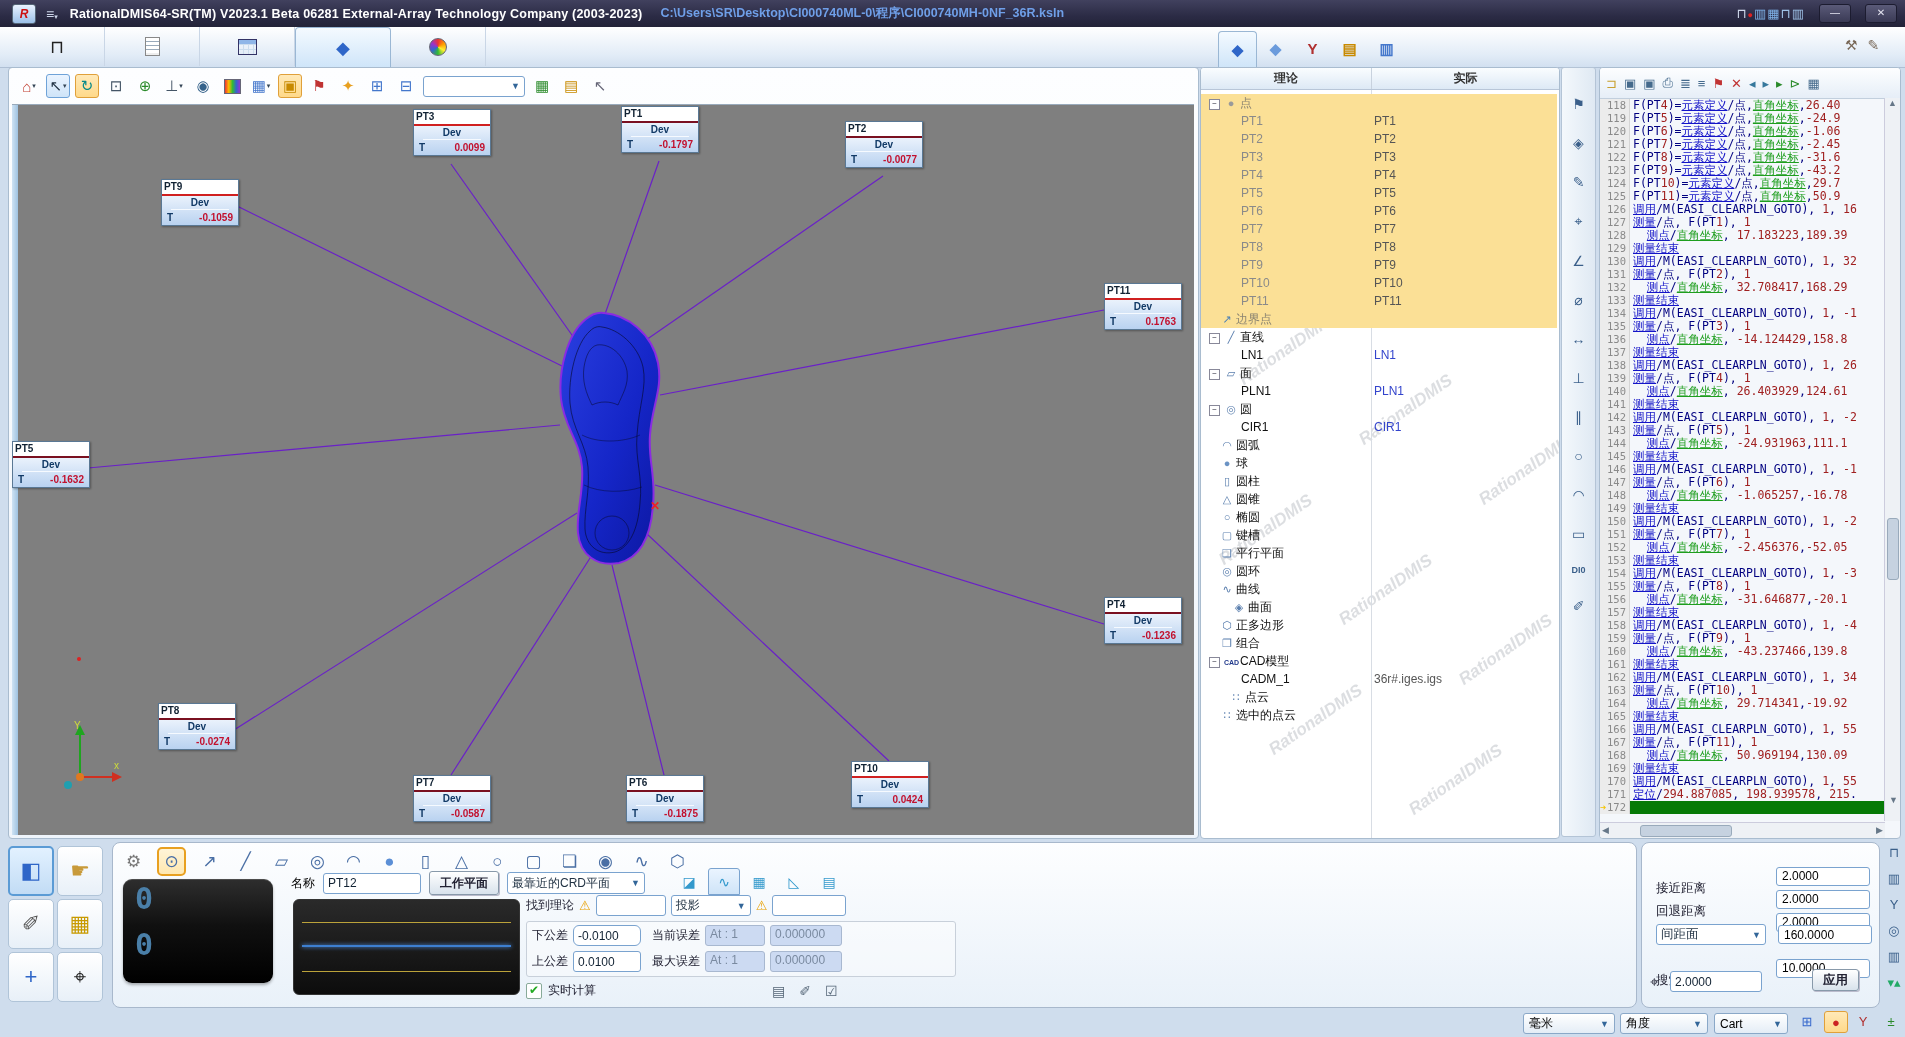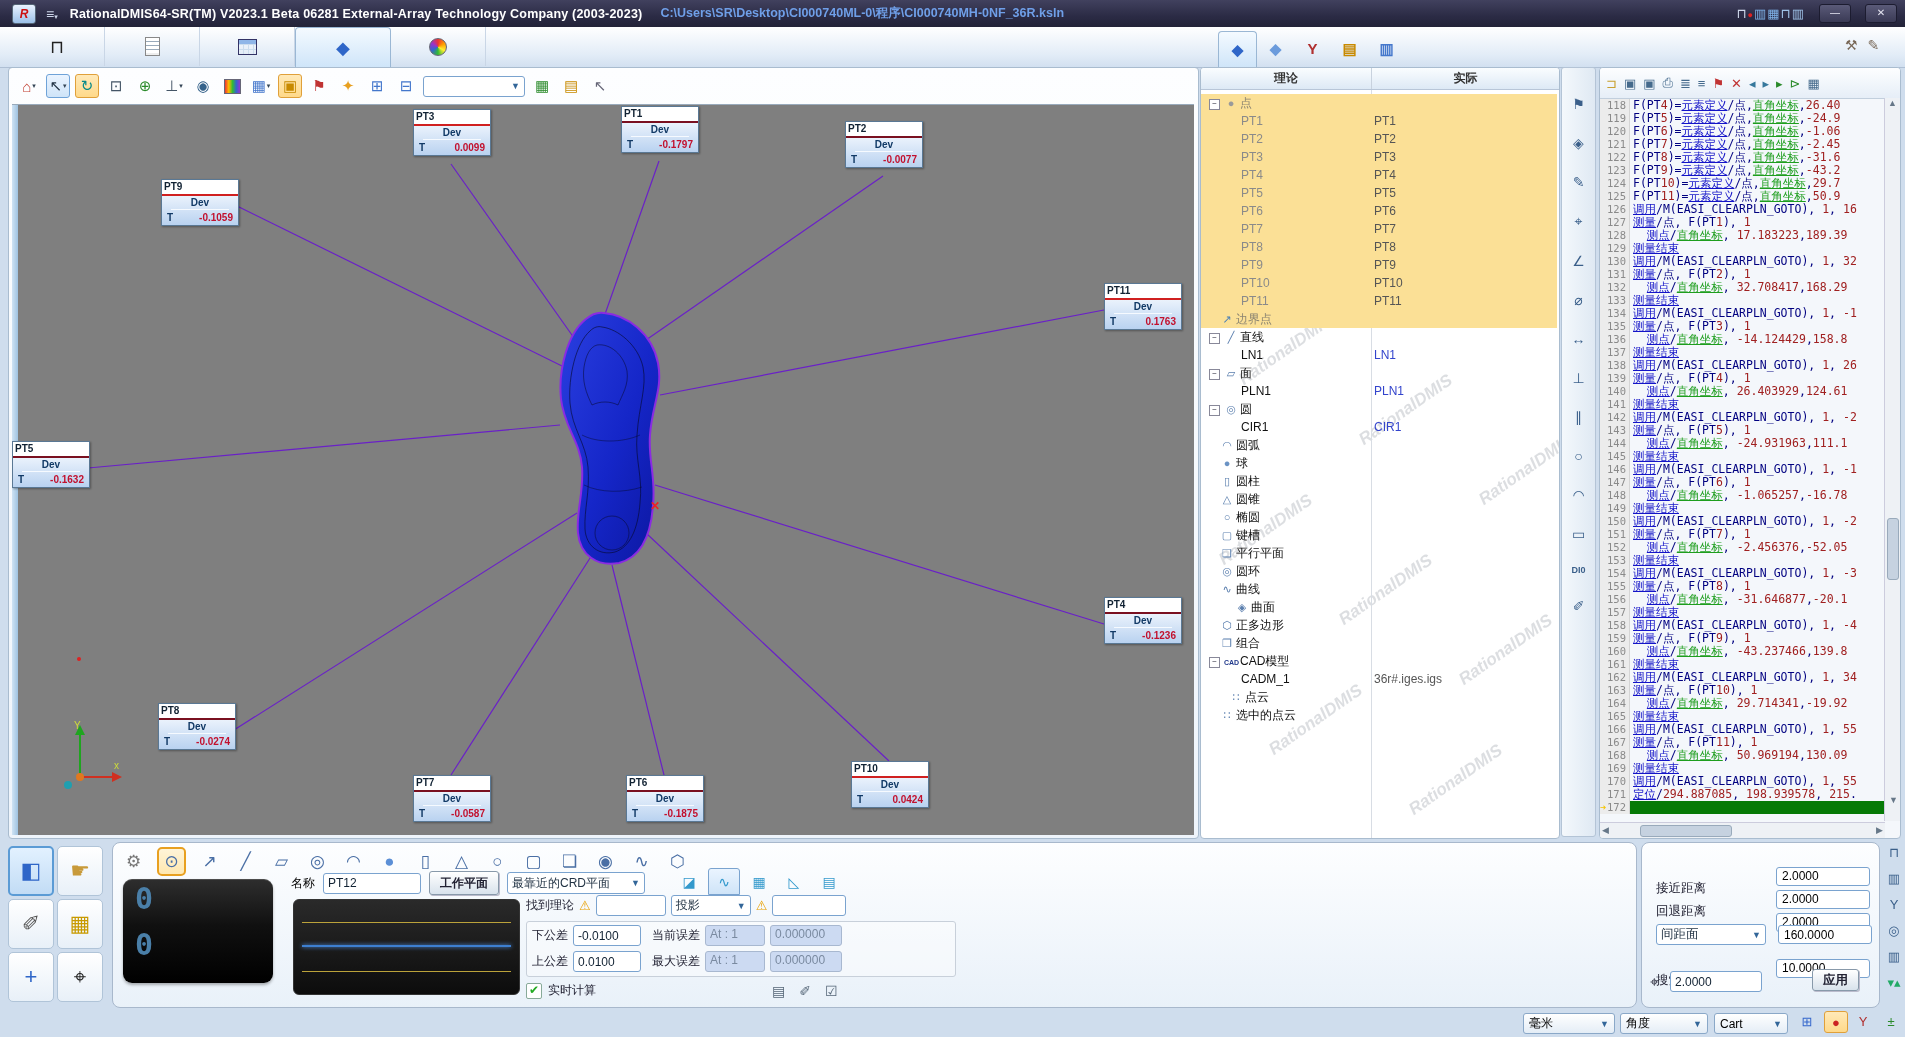--- a/index.html
+++ b/index.html
@@ -451,21 +451,21 @@
           <div class="trow" style="top: 328px;"><span style="padding-left: 38px;"><span class="lbl">CIR1</span></span><span class="act blue">CIR1</span></div>
           <div class="trow" style="top: 346px;"><span style="padding-left: 19px;"><span class="tg" style="color: rgb(91, 127, 174);">◠</span><span class="lbl">圆弧</span></span></div>
           <div class="trow" style="top: 364px;"><span style="padding-left: 19px;"><span class="tg" style="color: rgb(107, 147, 196);">●</span><span class="lbl">球</span></span></div>
           <div class="trow" style="top: 382px;"><span style="padding-left: 19px;"><span class="tg" style="color: rgb(91, 127, 174);">▯</span><span class="lbl">圆柱</span></span></div>
           <div class="trow" style="top: 400px;"><span style="padding-left: 19px;"><span class="tg" style="color: rgb(91, 127, 174);">△</span><span class="lbl">圆锥</span></span></div>
           <div class="trow" style="top: 418px;"><span style="padding-left: 19px;"><span class="tg" style="color: rgb(91, 127, 174);">○</span><span class="lbl">椭圆</span></span></div>
           <div class="trow" style="top: 436px;"><span style="padding-left: 19px;"><span class="tg" style="color: rgb(91, 127, 174);">▢</span><span class="lbl">键槽</span></span></div>
           <div class="trow" style="top: 454px;"><span style="padding-left: 19px;"><span class="tg" style="color: rgb(91, 127, 174);">❏</span><span class="lbl">平行平面</span></span></div>
           <div class="trow" style="top: 472px;"><span style="padding-left: 19px;"><span class="tg" style="color: rgb(91, 127, 174);">◎</span><span class="lbl">圆环</span></span></div>
           <div class="trow" style="top: 490px;"><span style="padding-left: 19px;"><span class="tg" style="color: rgb(91, 127, 174);">∿</span><span class="lbl">曲线</span></span></div>
-          <div class="trow" style="top: 508px;"><span style="padding-left: 34px;"><span class="tg" style="color: rgb(91, 127, 174);">◈</span><span class="lbl">曲面</span></span></div>
+          <div class="trow" style="top: 508px;"><span style="padding-left: 20px; margin-left: 11px;"><span class="tg" style="color: rgb(91, 127, 174);">◈</span><span class="lbl">曲面</span></span></div>
           <div class="trow" style="top: 526px;"><span style="padding-left: 19px;"><span class="tg" style="color: rgb(91, 127, 174);">⬡</span><span class="lbl">正多边形</span></span></div>
           <div class="trow" style="top: 544px;"><span style="padding-left: 19px;"><span class="tg" style="color: rgb(91, 127, 174);">❐</span><span class="lbl">组合</span></span></div>
           <div class="trow" style="top: 562px;"><span style="padding-left: 4px;"><span class="exp">−</span><span class="tg" style="color: rgb(34, 58, 140); font-size: 7px; font-weight: bold;">CAD</span><span class="lbl">CAD模型</span></span></div>
           <div class="trow" style="top: 580px;"><span style="padding-left: 38px;"><span class="lbl">CADM_1</span></span><span class="act">36r#.iges.igs</span></div>
           <div class="trow" style="top: 598px;"><span style="padding-left: 28px;"><span class="tg" style="color: rgb(91, 127, 174);">∷</span><span class="lbl">点云</span></span></div>
           <div class="trow" style="top: 616px;"><span style="padding-left: 19px;"><span class="tg" style="color: rgb(91, 127, 174);">∷</span><span class="lbl">选中的点云</span></span></div>
         </div>
     </div>
   </div>
 
@@ -644,21 +644,21 @@
         <span class="combo" style="width:70px;">
           <span>投影</span>
             <span class="dp">▼</span>
         </span>
         <span class="warn">⚠</span>
         <input class="field" style="width: 64px;">
       </div>
       <div id="tolbox">
         <div class="frow">
           <span>下公差</span>
-          <input class="field" style="width: 58px;" value="-0.0100">
+          <input class="field" style="width: 58px; border-radius: 6px;" value="-0.0100">
           <span style="margin-left:6px;">当前误差</span>
           <span class="field dis" style="width:50px;line-height:17px;">At : 1</span>
           <span class="field dis" style="width:62px;line-height:17px;">0.000000</span>
         </div>
         <div class="frow" style="margin-bottom:1px;">
           <span>上公差</span>
           <input class="field" style="width: 58px;" value="0.0100">
           <span style="margin-left:6px;">最大误差</span>
           <span class="field dis" style="width:50px;line-height:17px;">At : 1</span>
           <span class="field dis" style="width:62px;line-height:17px;">0.000000</span>

